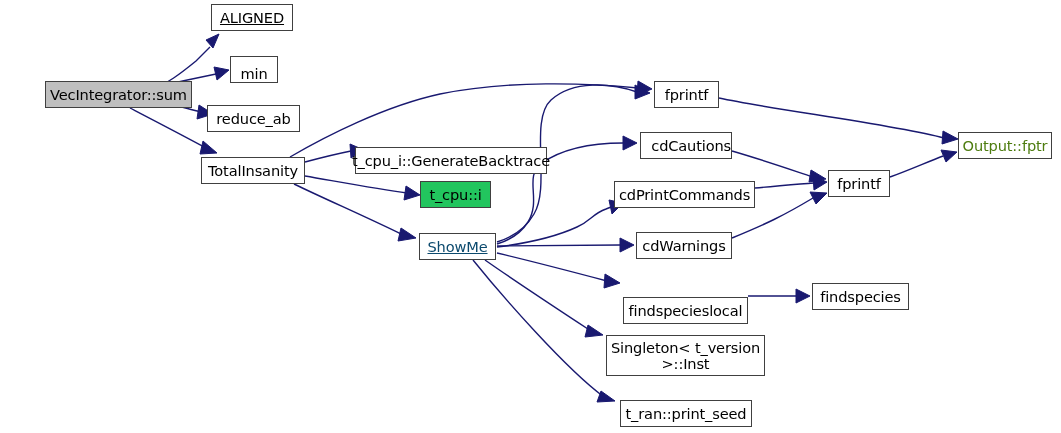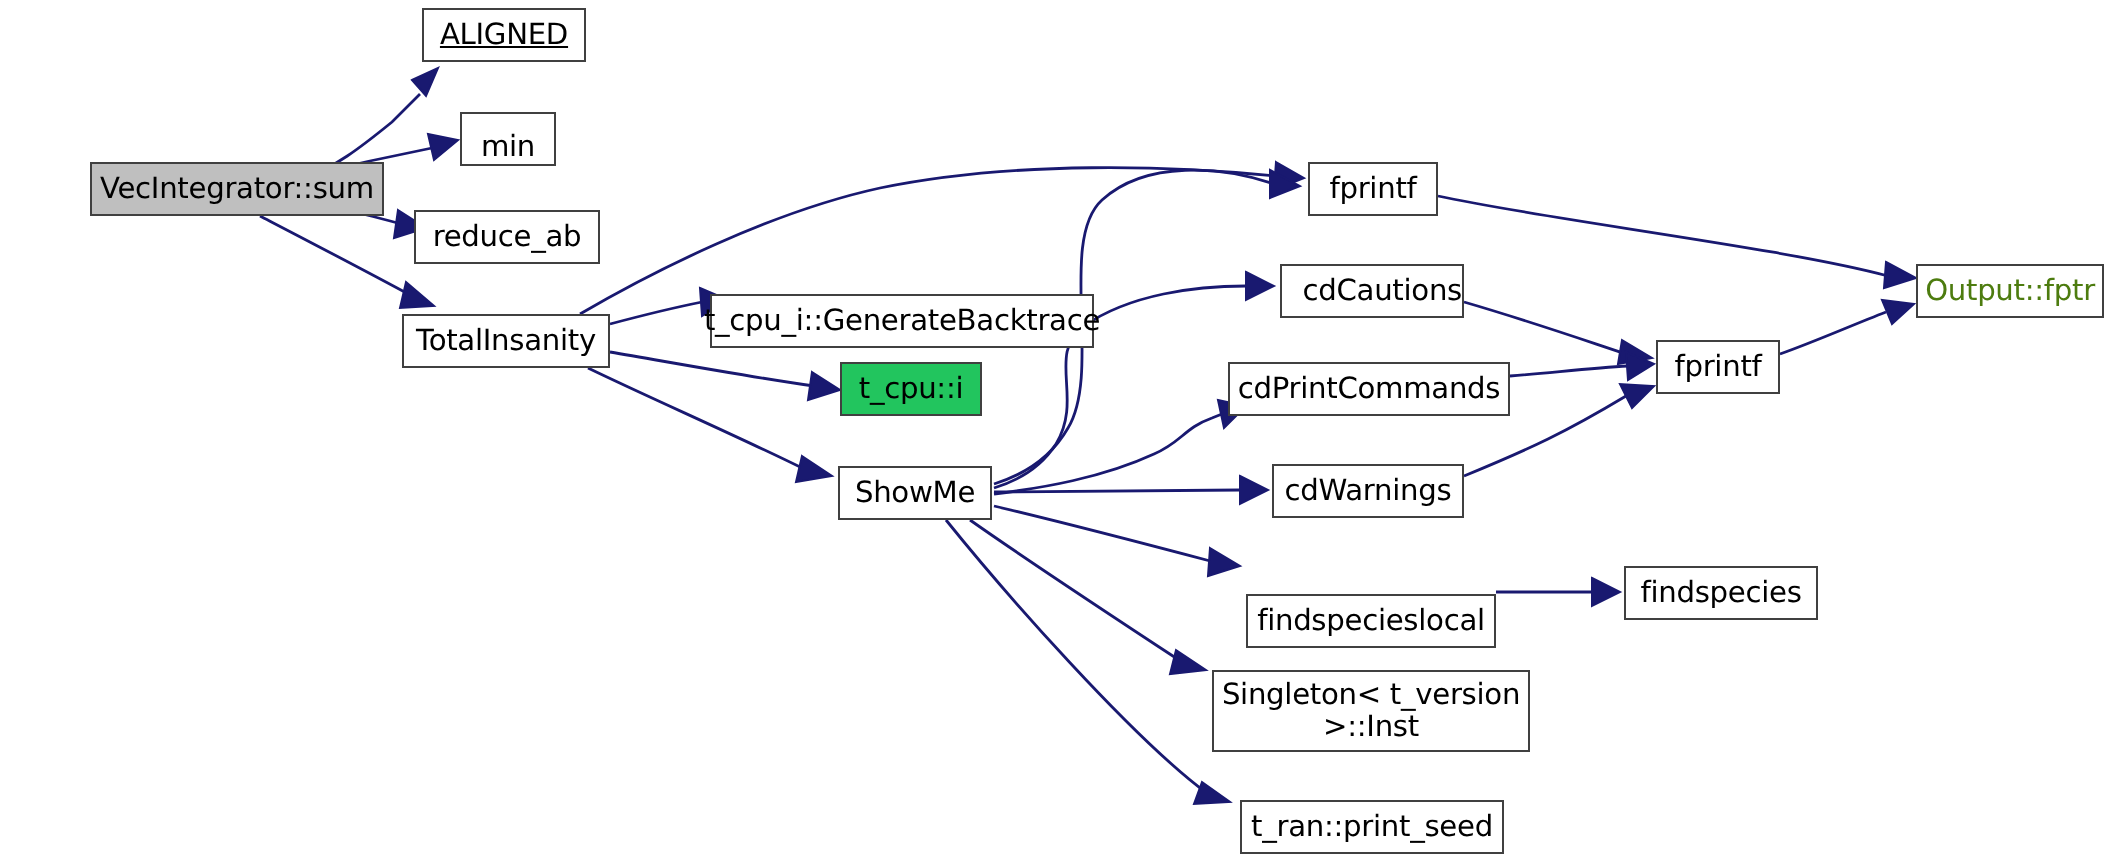--- a/index.html
+++ b/index.html
@@ -99,21 +99,21 @@
     </svg>
 
   <div id="node-layer">
       <div class="node root" style="left: 5px; top: 81px; width: 147px; height: 27px; border-color: rgb(64, 64, 64); background: rgb(191, 191, 191); color: rgb(0, 0, 0);"><span class="lbl">VecIntegrator::sum</span></div>
       <div class="node" style="left: 211px; top: 4px; width: 82px; height: 27px; border-color: rgb(64, 64, 64); background: rgb(255, 255, 255); color: rgb(0, 0, 0); text-decoration: underline;"><span class="lbl">ALIGNED</span></div>
       <div class="node" style="left: 230px; top: 56px; width: 48px; height: 27px; border-color: rgb(64, 64, 64); background: rgb(255, 255, 255); color: rgb(0, 0, 0); align-items: flex-end;"><span class="lbl">min</span></div>
       <div class="node" style="left: 207px; top: 105px; width: 93px; height: 27px; border-color: rgb(64, 64, 64); background: rgb(255, 255, 255); color: rgb(0, 0, 0);"><span class="lbl">reduce_ab</span></div>
       <div class="node" style="left: 201px; top: 157px; width: 104px; height: 27px; border-color: rgb(64, 64, 64); background: rgb(255, 255, 255); color: rgb(0, 0, 0);"><span class="lbl">TotalInsanity</span></div>
       <div class="node" style="left: 355px; top: 147px; width: 192px; height: 27px; border-color: rgb(64, 64, 64); background: rgb(255, 255, 255); color: rgb(0, 0, 0);"><span class="lbl">t_cpu_i::GenerateBacktrace</span></div>
       <div class="node" style="left: 420px; top: 181px; width: 71px; height: 27px; border-color: rgb(64, 64, 64); background: #22c55e; color: rgb(0, 0, 0);"><span class="lbl">t_cpu::i</span></div>
-      <div class="node" style="left: 419px; top: 233px; width: 77px; height: 27px; border-color: rgb(64, 64, 64); background: rgb(255, 255, 255); color: #000000;"><span class="lbl">ShowMe</span></div>
+      <div class="node" style="left: 419px; top: 233px; width: 77px; height: 27px; border-color: rgb(64, 64, 64); background: rgb(255, 255, 255); color: #0c4a6e; text-decoration: underline;"><span class="lbl">ShowMe</span></div>
       <div class="node" style="left: 654px; top: 81px; width: 65px; height: 27px; border-color: rgb(64, 64, 64); background: rgb(255, 255, 255); color: rgb(0, 0, 0);"><span class="lbl">fprintf</span></div>
       <div class="node" style="left: 640px; top: 132px; width: 92px; height: 27px; border-color: rgb(64, 64, 64); background: rgb(255, 255, 255); color: rgb(0, 0, 0); justify-content: flex-end;"><span class="lbl">cdCautions</span></div>
       <div class="node" style="left: 614px; top: 181px; width: 141px; height: 27px; border-color: rgb(64, 64, 64); background: rgb(255, 255, 255); color: rgb(0, 0, 0);"><span class="lbl">cdPrintCommands</span></div>
       <div class="node" style="left: 636px; top: 232px; width: 96px; height: 27px; border-color: rgb(64, 64, 64); background: rgb(255, 255, 255); color: rgb(0, 0, 0);"><span class="lbl">cdWarnings</span></div>
       <div class="node" style="left: 623px; top: 297px; width: 125px; height: 27px; border-color: rgb(64, 64, 64); background: rgb(255, 255, 255); color: rgb(0, 0, 0);"><span class="lbl">findspecieslocal</span></div>
       <div class="node" style="left: 606px; top: 335px; width: 159px; height: 41px; border-color: rgb(64, 64, 64); background: rgb(255, 255, 255); color: rgb(0, 0, 0);"><span class="lbl">Singleton&lt; t_version
 &gt;::Inst</span></div>
       <div class="node" style="left: 620px; top: 400px; width: 132px; height: 27px; border-color: rgb(64, 64, 64); background: rgb(255, 255, 255); color: rgb(0, 0, 0);"><span class="lbl">t_ran::print_seed</span></div>
       <div class="node" style="left: 828px; top: 170px; width: 62px; height: 27px; border-color: rgb(64, 64, 64); background: rgb(255, 255, 255); color: rgb(0, 0, 0);"><span class="lbl">fprintf</span></div>
       <div class="node" style="left: 958px; top: 132px; width: 94px; height: 27px; border-color: rgb(64, 64, 64); background: rgb(255, 255, 255); color: #4d7c0f;"><span class="lbl">Output::fptr</span></div>

